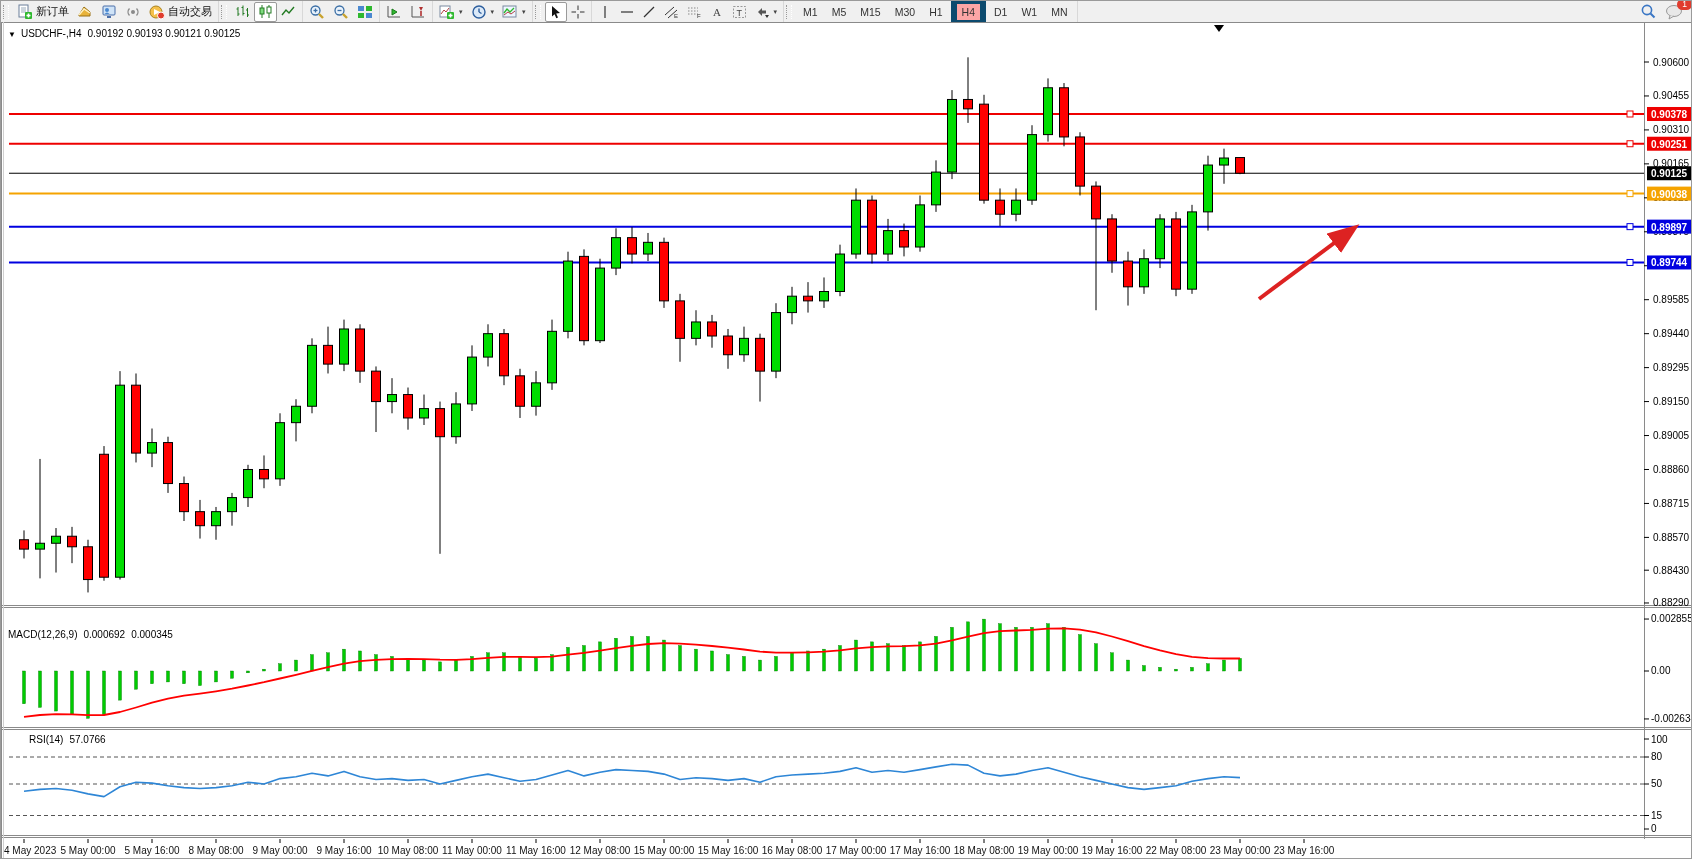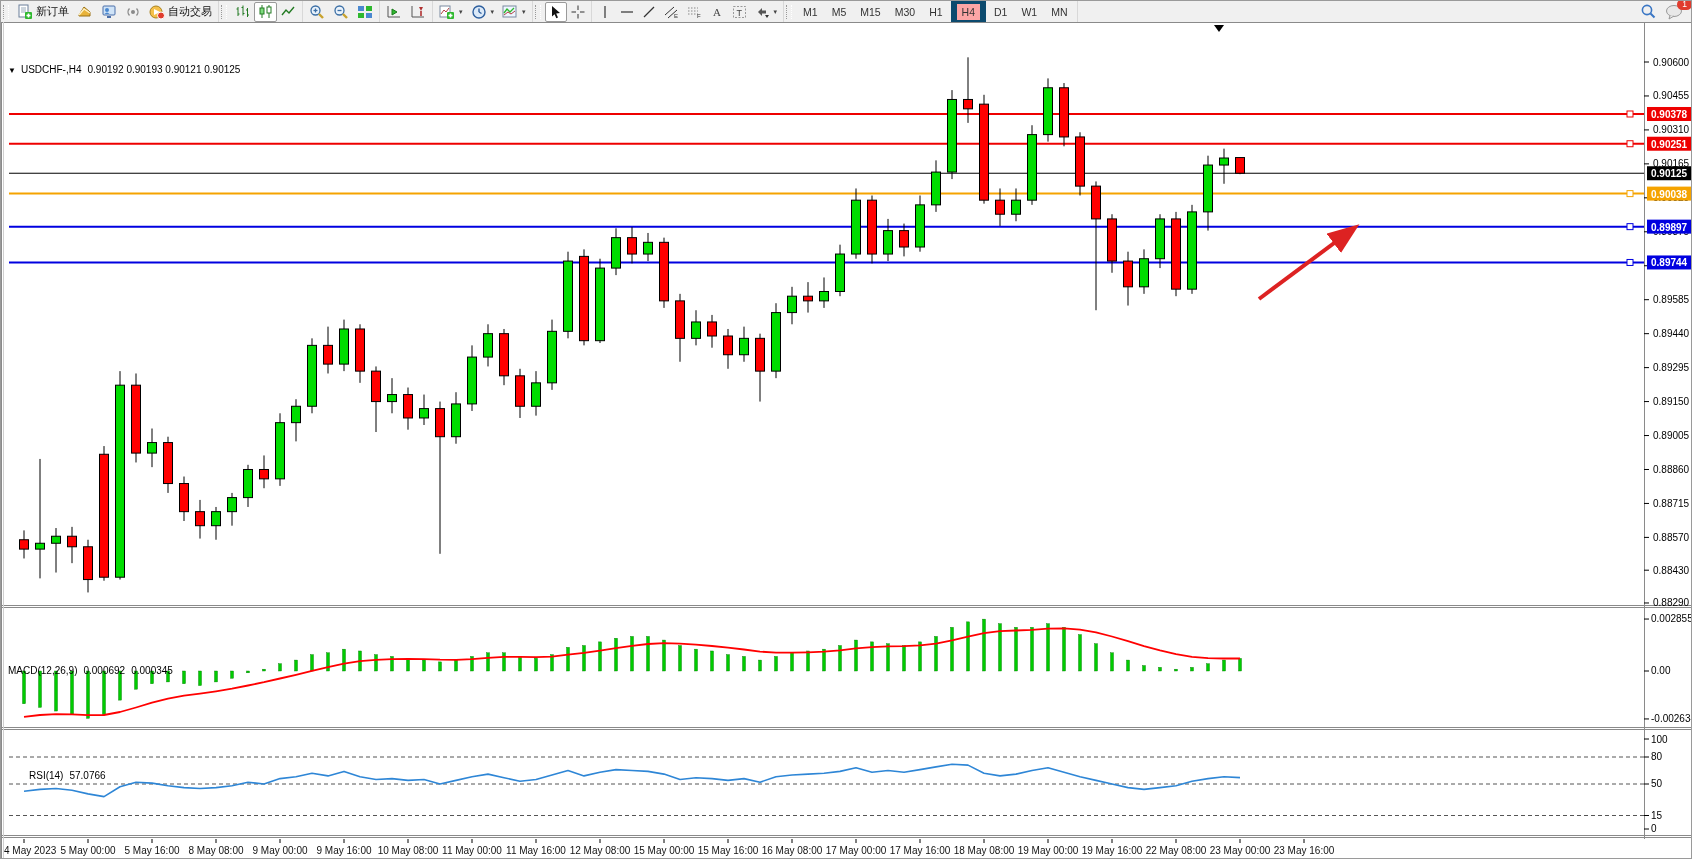--- a/index.html
+++ b/index.html
@@ -13,21 +13,21 @@
   .tb-btn .lbl{font-size:11px;color:#111;white-space:nowrap;}
   .tb-btn.active{background:#fff;border:1px solid #9a9a9a;}
   .tf-btn{height:16px;padding:0 5px;font-size:10.5px;color:#333;border:1px solid transparent;margin:0 1px;}
   .tf-btn.active{background:#fca5a5;border:6px solid #0c4a6e;border-radius:2px;}
   .caret{font-size:7px;color:#444;margin-left:1px;}
   .tb-right{margin-left:auto;display:flex;align-items:center;padding-right:6px;}
   .badge{position:absolute;top:-4px;right:-6px;background:#e03c2e;color:#fff;border-radius:7px;min-width:11px;height:11px;font-size:8.5px;line-height:11px;text-align:center;padding:0 2px;}
   .chat-wrap{position:relative;}
   
   #chartwrap{position:absolute;top:21px;left:0;width:1692px;height:838px;background:#fff;}
-  .overlay{position:absolute;font-size:10px;color:#000;white-space:nowrap;pointer-events:none;margin-top:36px;}
+  .overlay{position:absolute;font-size:10px;color:#000;white-space:nowrap;pointer-events:none;}
   #title-overlay{top:6px;left:7px;font-size:10px;}
   #title-overlay .tri{font-size:8px;margin-right:5px;}
   #macd-overlay{top:607px;left:7px;}
   #rsi-overlay{top:712px;left:7px;padding-left:21px;}
   .sp{margin-right:6px;}
 </style>
 </head>
 <body>
 
 <div id="app">

